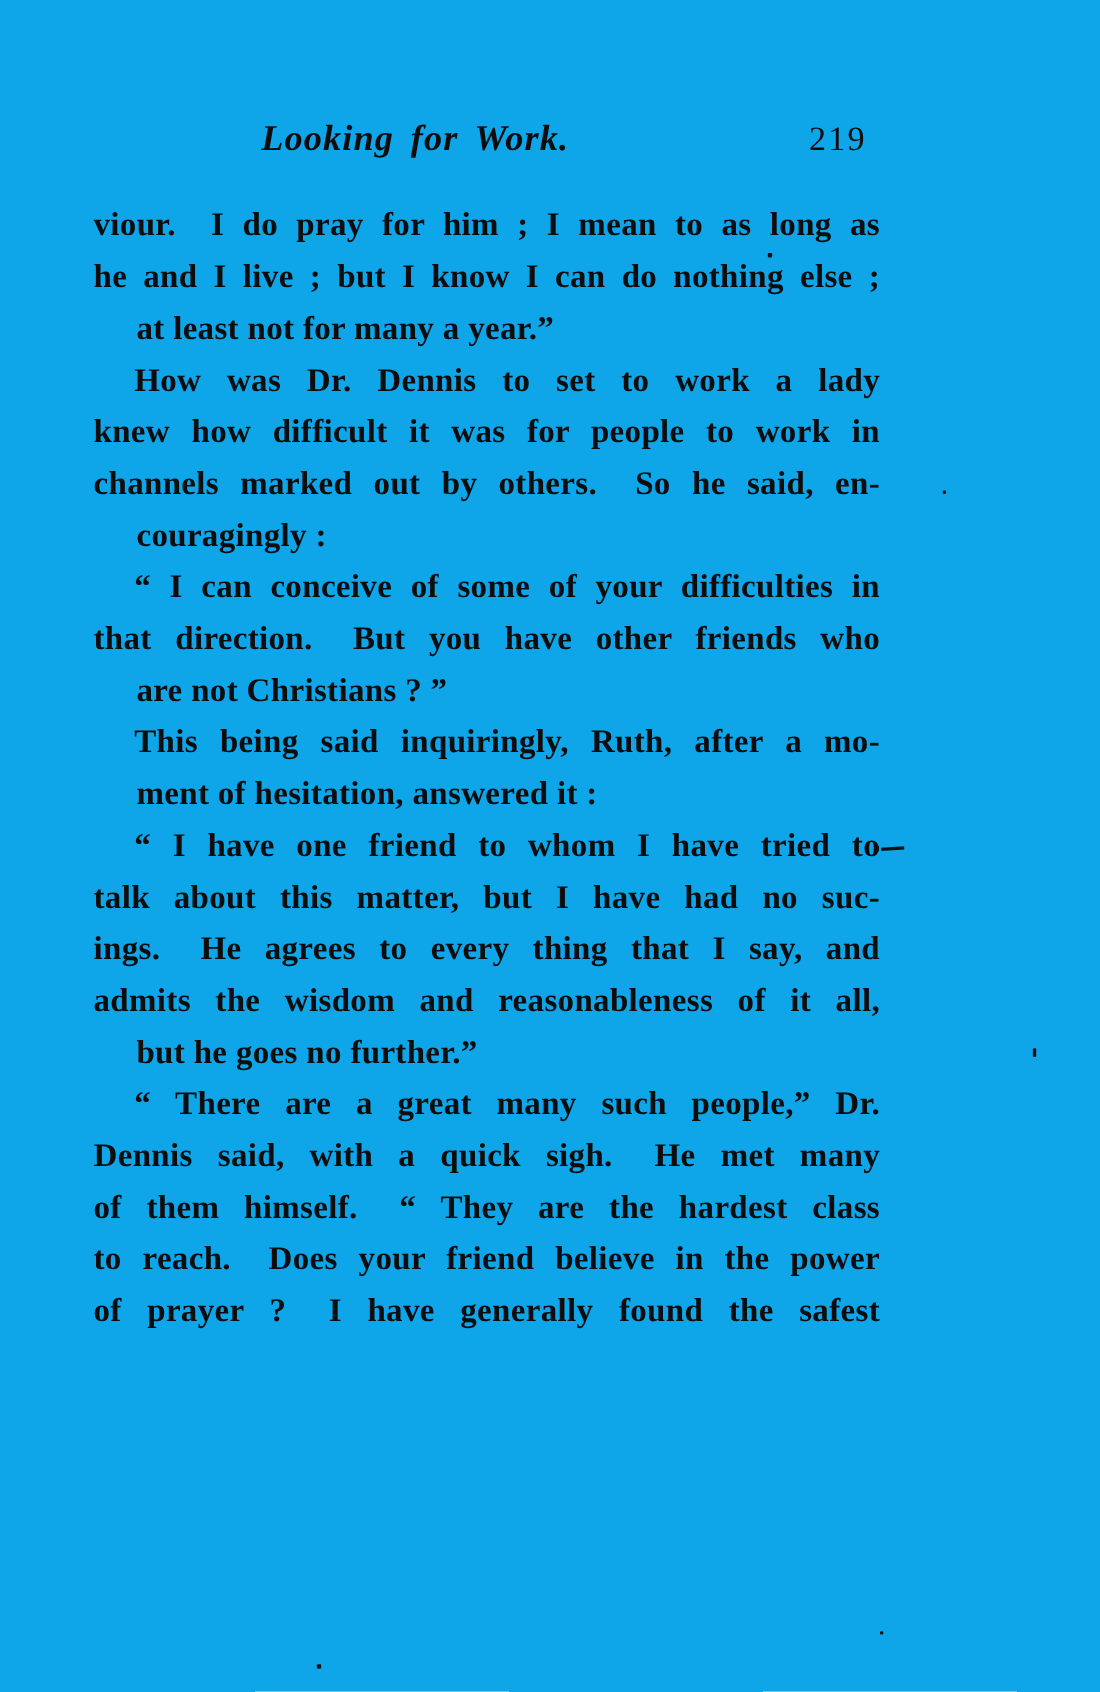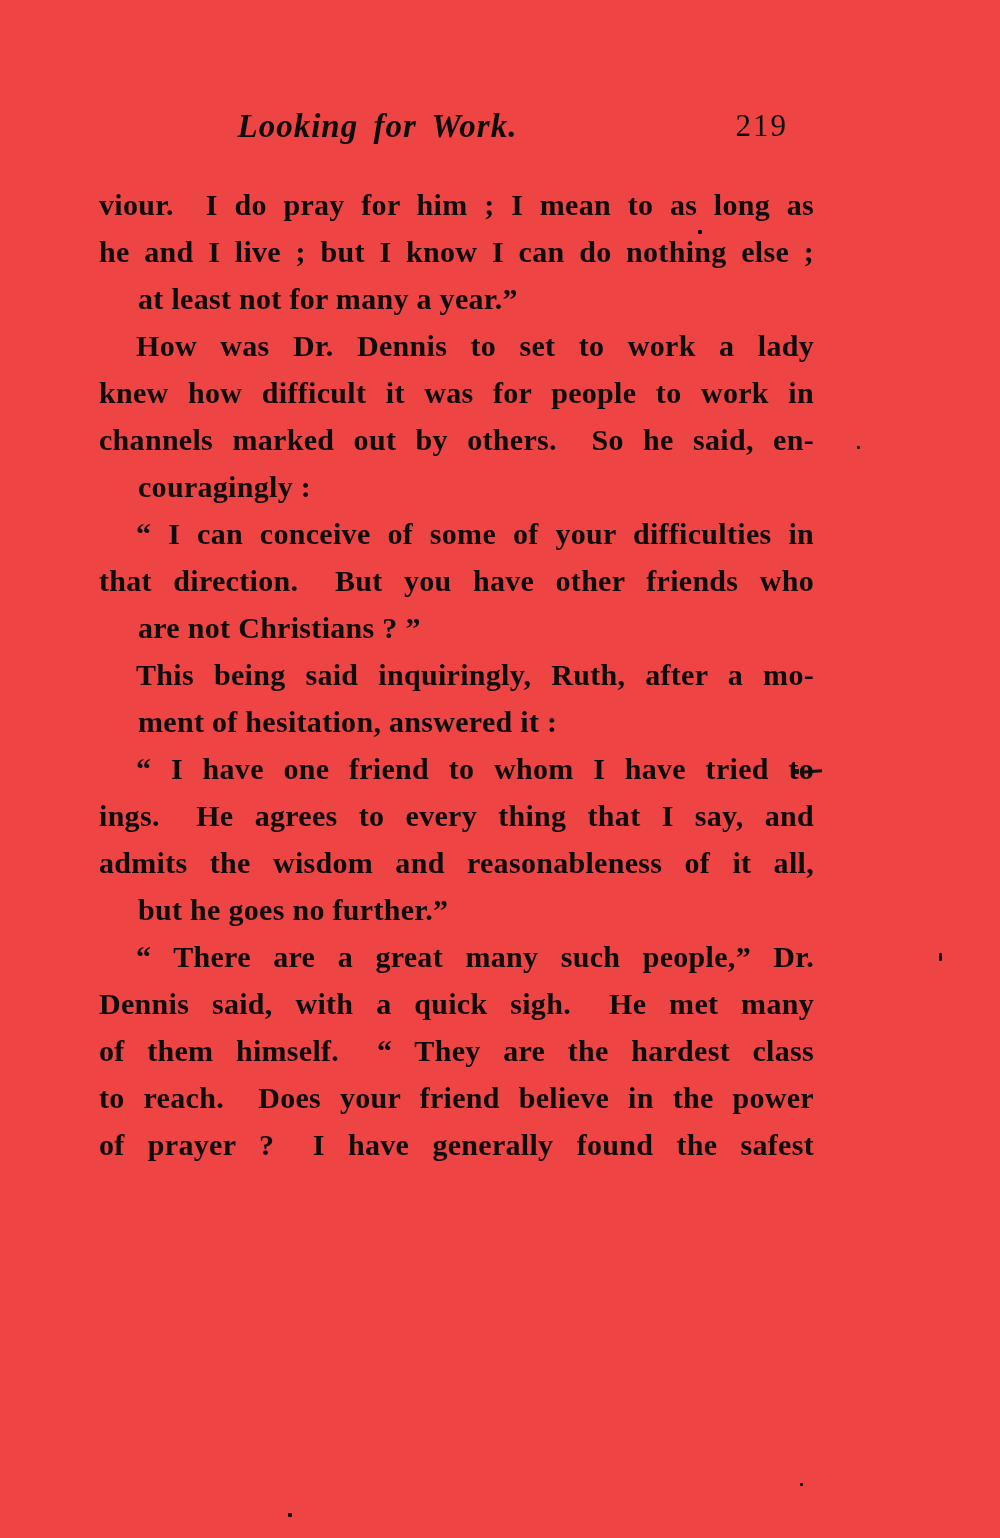--- a/index.html
+++ b/index.html
@@ -4,21 +4,21 @@
 <style>
   html, body {
     margin: 0;
     padding: 0;
     background: #ffffff;
   }
   #page {
     position: relative;
     width: 1000px;
     height: 1538px;
-    background: #ef4444;
+    background: #0ea5e9;
     overflow: hidden;
     font-family: "Liberation Serif", "DejaVu Serif", serif;
     color: #0d0d0d;
   }
   
   #running-header {
     position: absolute;
     top: 103px;
     left: 85px;
     width: 715px;
@@ -43,21 +43,21 @@
     top: 0;
     font-weight: normal;
     font-size: 31px;
     line-height: 46px;
     letter-spacing: 2px;
   }
   
   #page-body {
     position: absolute;
     top: 181px;
-    left: 99px;
+    left: 85px;
     width: 715px;
   }
   .line {
     height: 47px;
     line-height: 47px;
     font-size: 30px;
     font-weight: bold;
     letter-spacing: 0.3px;
     text-align: justify;
     text-align-last: justify;
@@ -113,20 +113,21 @@
       <div class="line indent">How was Dr. Dennis to set to work a lady</div>
       <div class="line">knew how difficult it was for people to work in</div>
       <div class="line">channels marked out by others.  So he said, en-</div>
       <div class="line endline">couragingly :</div>
       <div class="line indent">“ I can conceive of some of your difficulties in</div>
       <div class="line">that direction.  But you have other friends who</div>
       <div class="line endline">are not Christians ? ”</div>
       <div class="line indent">This being said inquiringly, Ruth, after a mo-</div>
       <div class="line endline">ment of hesitation, answered it :</div>
       <div class="line indent">“ I have one friend to whom I have tried to</div>
+      <div class="line">talk about this matter, but I have had no suc-</div>
       <div class="line">ings.  He agrees to every thing that I say, and</div>
       <div class="line">admits the wisdom and reasonableness of it all,</div>
       <div class="line endline">but he goes no further.”</div>
       <div class="line indent">“ There are a great many such people,” Dr.</div>
       <div class="line">Dennis said, with a quick sigh.  He met many</div>
       <div class="line">of them himself.  “ They are the hardest class</div>
       <div class="line">to reach.  Does your friend believe in the power</div>
       <div class="line">of prayer ?  I have generally found the safest</div>
     </div>
 

